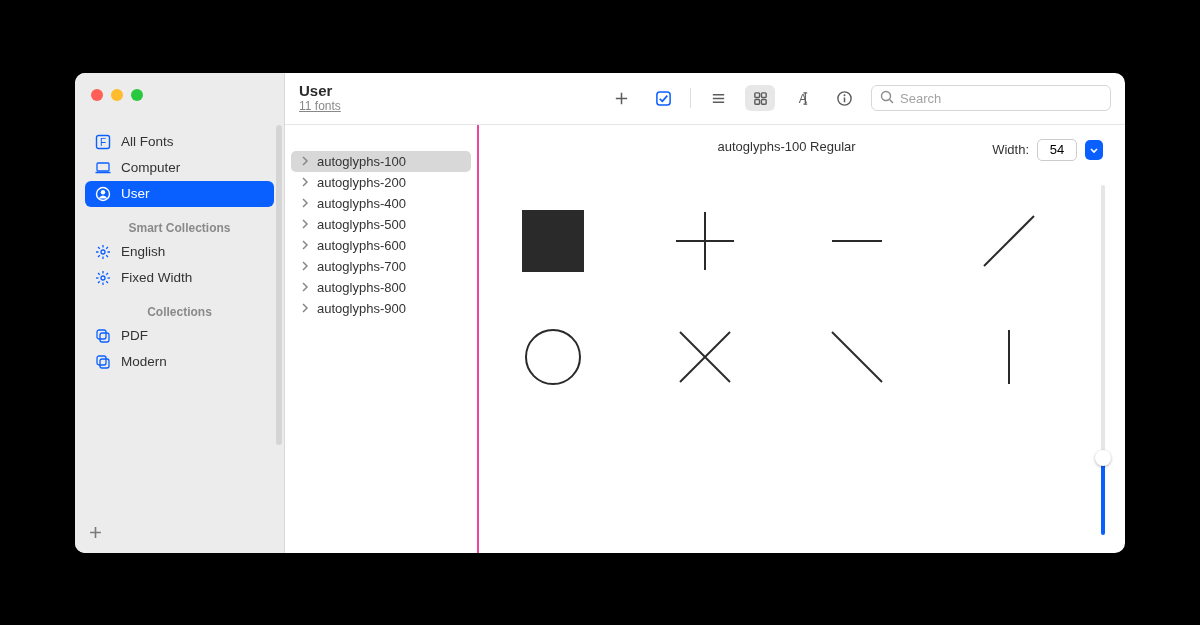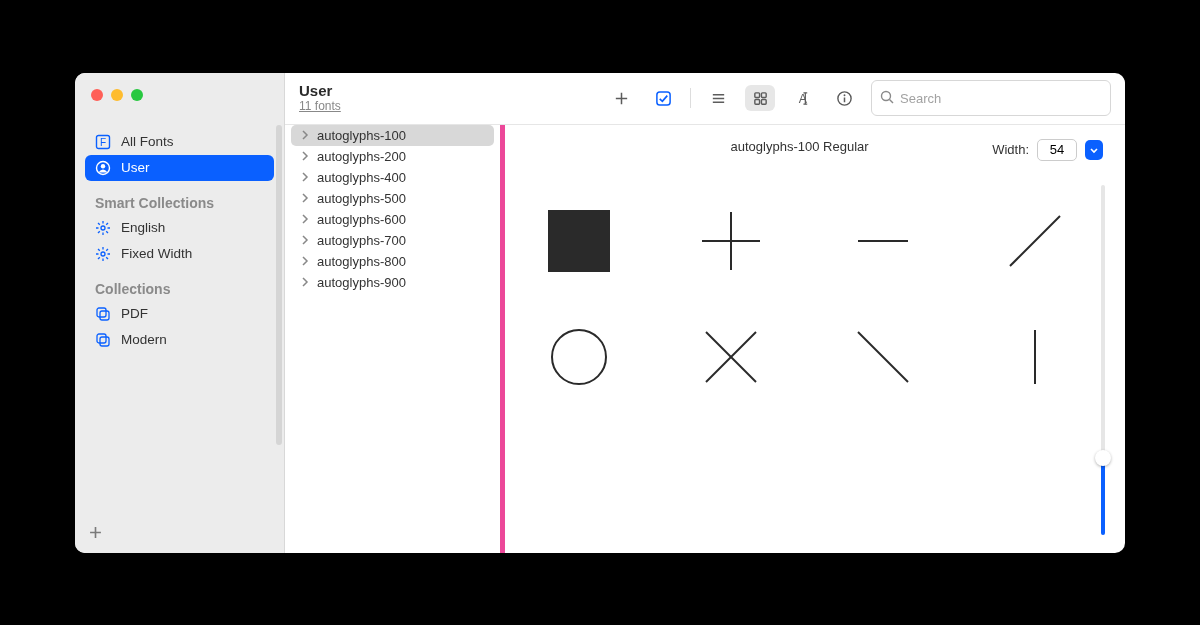--- a/index.html
+++ b/index.html
@@ -83,24 +83,25 @@
       height: 16px;
       display: flex;
       align-items: center;
       justify-content: center;
       color: #0a60ff;
     }
     .sb-item.selected .icon {
       color: #fff;
     }
     .sb-section {
-      font-size: 14px;
+      font-size: 12px;
       font-weight: 600;
       color: #8a8a8a;
       padding: 14px 10px 4px 10px;
+      text-align: center;
     }
     .sb-footer {
       padding: 10px 14px;
       color: #7a7a7a;
     }
     .sb-footer svg {
       width: 13px;
       height: 13px;
     }
     .main {
@@ -155,40 +156,40 @@
     .divider {
       width: 1px;
       height: 20px;
       background: #ddd;
     }
     .search-field {
       display: flex;
       align-items: center;
       gap: 6px;
       width: 240px;
-      height: 36px;
+      height: 26px;
       border: 1px solid #d7d7d7;
       border-radius: 6px;
       padding: 0 8px;
       color: #a2a2a2;
       font-size: 13px;
     }
     .search-field svg {
       width: 14px;
       height: 14px;
       color: #8a8a8a;
     }
     .content {
       flex: 1;
       display: flex;
     }
     .font-list {
-      width: 220px;
-      border-right: 5px solid #ec4899;
-      padding: 0 6px;
+      width: 194px;
+      border-right: 2px solid #ec4899;
+      padding: 26px 6px;
       overflow-y: auto;
     }
     .fl-item {
       display: flex;
       align-items: center;
       gap: 6px;
       padding: 3px 10px;
       border-radius: 5px;
       font-size: 13px;
       color: #333;
@@ -315,20 +316,29 @@
     </div>
     <div class="sidebar-content">
       <div class="sb-item">
         <span class="icon">
           <svg viewBox="0 0 16 16">
               <rect x="1.5" y="1.5" width="13" height="13" rx="2" fill="none" stroke="currentColor" stroke-width="1.4"></rect>
               <text x="8" y="12" text-anchor="middle" font-size="10" fill="currentColor" font-family="serif">F</text>
             </svg>
         </span>
         <span>All Fonts</span>
+      </div>
+      <div class="sb-item">
+        <span class="icon">
+          <svg viewBox="0 0 16 16">
+              <rect x="2" y="3" width="12" height="8" rx="1" fill="none" stroke="currentColor" stroke-width="1.3"></rect>
+              <line x1="0.5" y1="12.5" x2="15.5" y2="12.5" stroke="currentColor" stroke-width="1.3"></line>
+            </svg>
+        </span>
+        <span>Computer</span>
       </div>
       <div class="sb-item selected">
         <span class="icon">
           <svg viewBox="0 0 16 16">
               <circle cx="8" cy="8" r="6.5" fill="none" stroke="currentColor" stroke-width="1.4"></circle>
               <circle cx="8" cy="6.2" r="2.2" fill="currentColor"></circle>
               <path d="M3.8 12.4 C4.8 10.2 7 9.4 8 9.4 C9 9.4 11.2 10.2 12.2 12.4" fill="currentColor"></path>
             </svg>
         </span>
         <span>User</span>

